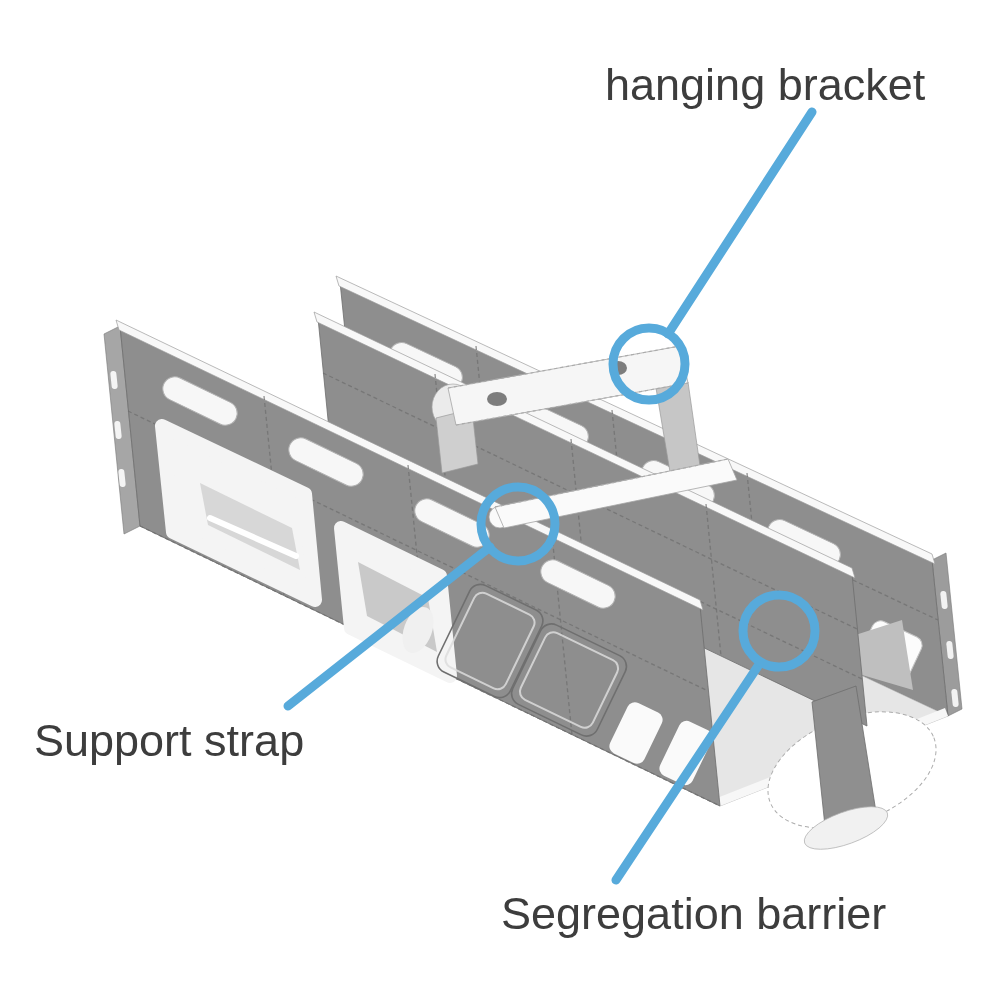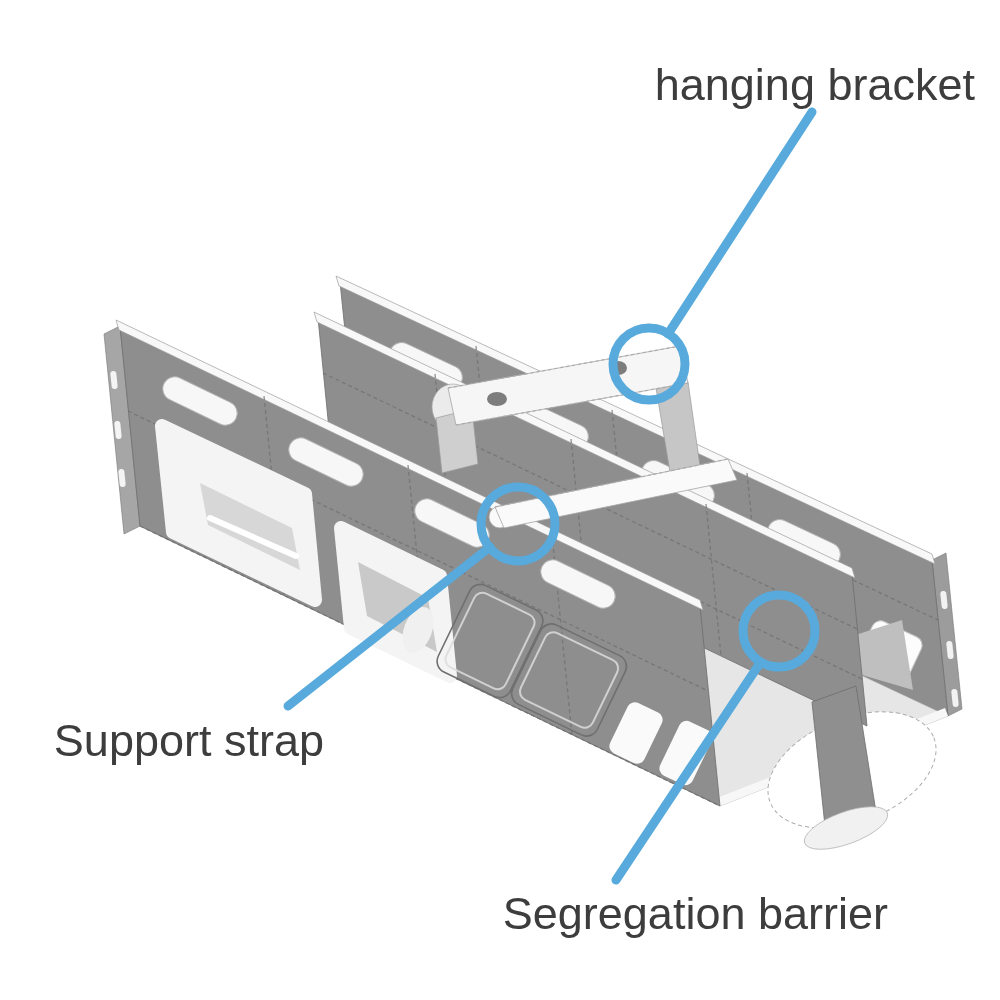--- a/index.html
+++ b/index.html
@@ -1,23 +1,23 @@
 <!DOCTYPE html>
 <html style="--accent: #57aadb; --label-color: #3d3d3d; --part-color: #8e8e8e; --page-bg: #ffffff;"><head>
 <meta charset="utf-8">
 <style>
   html,body{margin:0;padding:0;background:#fff;}
   #stage{position:relative;width:1000px;height:1000px;background:var(--page-bg,#fff);overflow:hidden;
          font-family:"Liberation Sans",sans-serif;}
   #cad-svg{position:absolute;left:0;top:0;width:1000px;height:1000px;}
   .label{position:absolute;font-size:45px;line-height:1.1;font-weight:400;
-         color:var(--label-color,#3d3d3d);text-align:right;letter-spacing:0px;white-space:nowrap;}
+         color:var(--label-color,#3d3d3d);text-align:left;letter-spacing:0px;white-space:nowrap;}
   #lbl-hb{left:605px;top:60px;width:370px;}
   #lbl-ss{left:34px;top:716px;width:290px;}
-  #lbl-sb{left:488px;top:889px;width:400px;}
+  #lbl-sb{left:501px;top:889px;width:400px;}
   
   .face{fill:var(--part-color,#8e8e8e);stroke:#6d6d6d;stroke-width:.8;}
   .lip{fill:#f8f8f8;stroke:#9c9c9c;stroke-width:.7;}
   .seam{stroke:#6f6f6f;stroke-width:1.3;stroke-dasharray:4 3;fill:none;opacity:.75;}
   .seam-light{stroke:#aaaaaa;stroke-width:1.2;stroke-dasharray:3 3;fill:none;opacity:.9;}
   .slot{fill:#f7f7f7;stroke:#b2b2b2;stroke-width:1;}
   .hole{fill:#f4f4f4;stroke:#f4f4f4;stroke-width:14;stroke-linejoin:round;}
   .callout{stroke:var(--accent,#57aadb);stroke-width:9;fill:none;stroke-linecap:round;}
 </style>
 </head>

